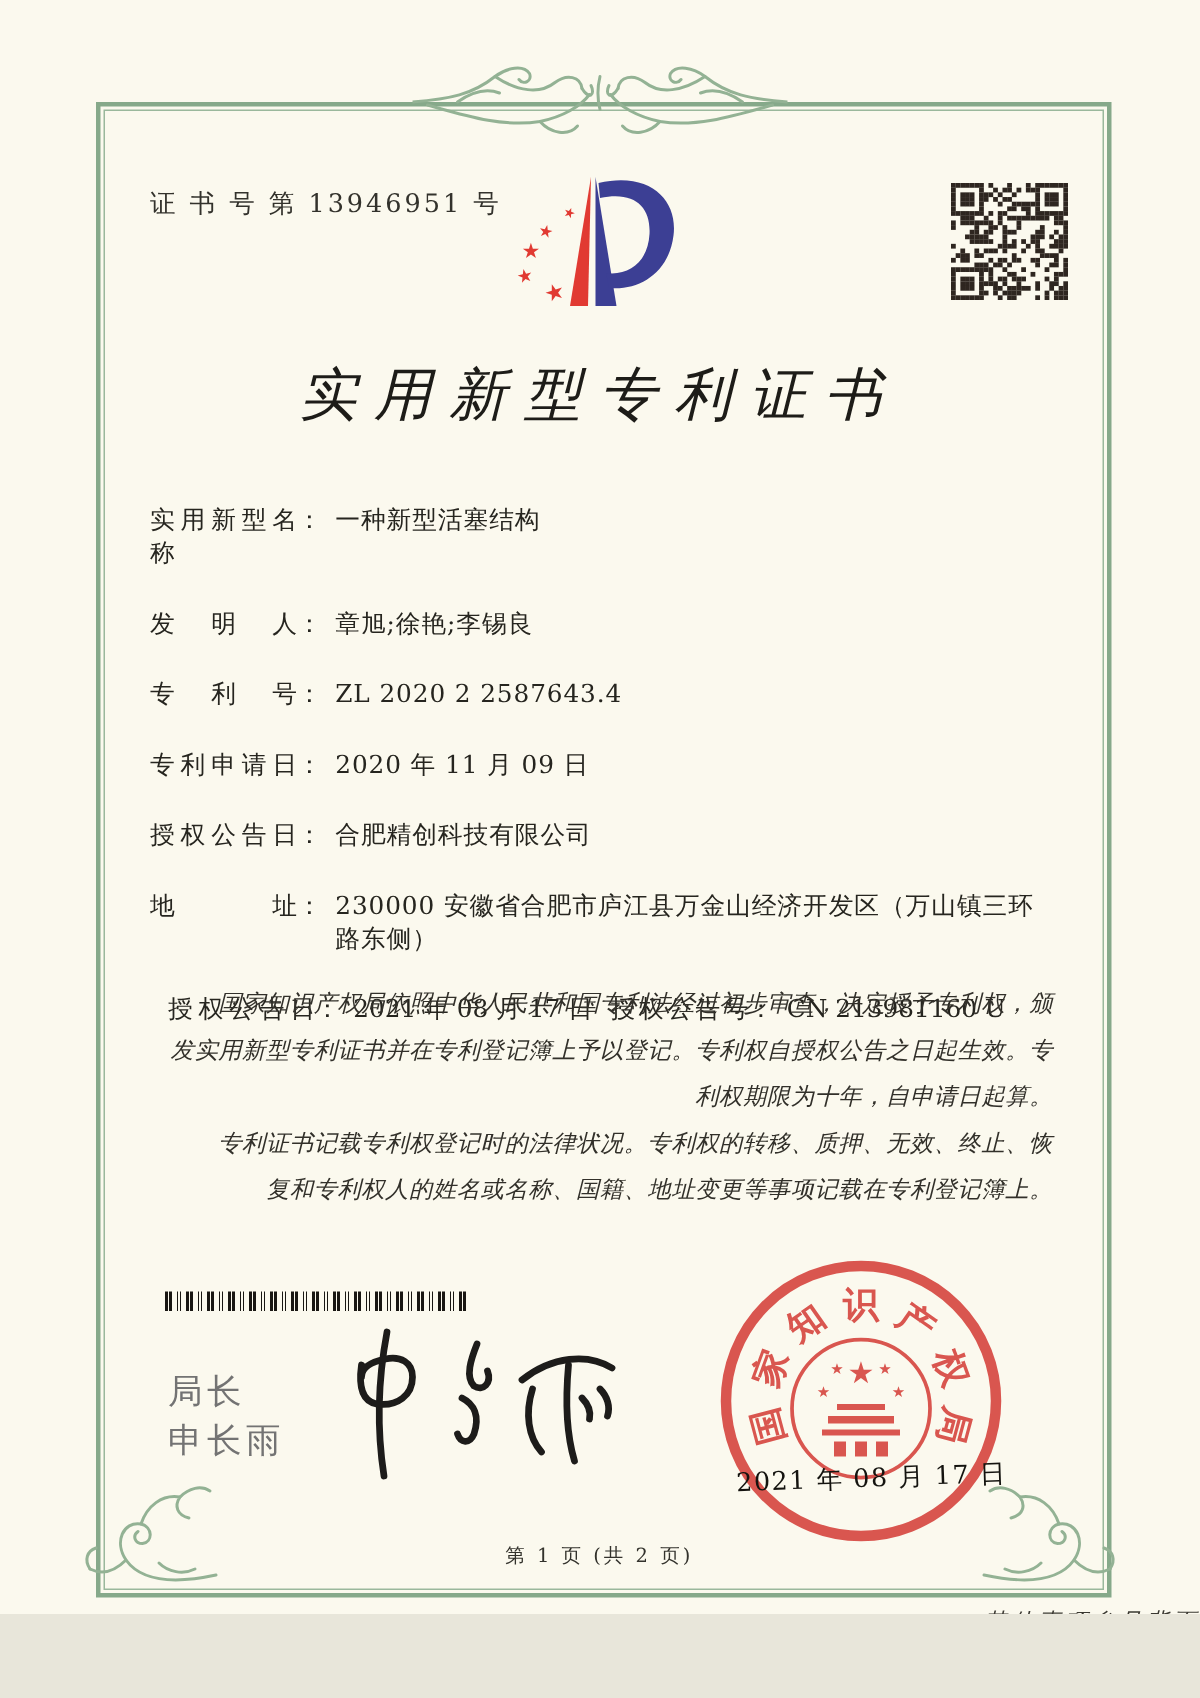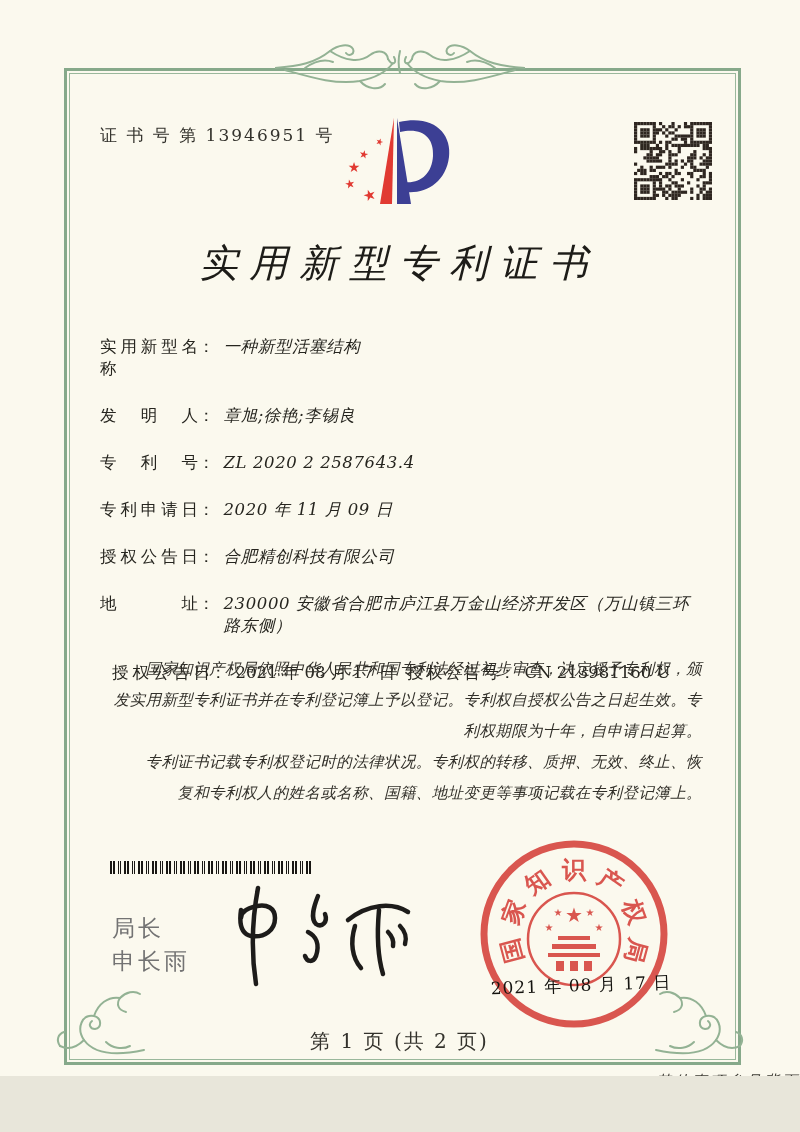--- a/index.html
+++ b/index.html
@@ -36,21 +36,21 @@
     text-align:center;font-size:38px;letter-spacing:12px;
     color:#1d1c18;font-weight:500;font-style:italic;
   }
   .fields{position:absolute;left:100px;top:336px;width:610px;}
   .field-row{position:relative;margin-bottom:25px;font-size:16.5px;line-height:22px;}
   .f-label{
     display:inline-block;width:98px;vertical-align:top;
     text-align:justify;text-align-last:justify;color:#26251f;
   }
   .f-colon{display:inline-block;vertical-align:top;margin-right:9px;}
-  .f-value{display:inline-block;vertical-align:top;width:470px;letter-spacing:0.6px;font-style:italic;}
+  .f-value{display:inline-block;vertical-align:top;width:470px;letter-spacing:0.6px;}
   .row-grant{position:relative;margin-left:12px;}
   .grant-no{position:absolute;left:295px;top:0;white-space:nowrap;}
   .grant-no .f-label{width:92px;}
   .body-text{
     position:absolute;left:100px;top:654px;width:602px;
     font-size:15.5px;line-height:31px;color:#32302a;
     font-style:italic;letter-spacing:0.4px;text-align:right;
   }
   .body-text p{margin:0;text-indent:2em;}
   .barcode{
@@ -65,21 +65,21 @@
   }
   .signature{position:absolute;left:228px;top:880px;}
   .seal{position:absolute;left:476px;top:836px;}
   .seal-date{
     position:absolute;left:486px;top:974px;width:190px;
     font-size:17px;letter-spacing:1px;color:#14130f;text-align:center;
     transform:rotate(-2deg);
   }
   .page-num{
     position:absolute;left:64px;top:1028px;width:671px;
-    text-align:center;font-size:20px;letter-spacing:2px;color:#33322c;
+    text-align:center;font-size:13px;letter-spacing:2px;color:#33322c;
   }
   .back-note{
     position:absolute;left:0;top:1072px;width:800px;
     text-align:right;font-size:15px;letter-spacing:3px;color:#3a3831;
     font-style:italic;
   }
   svg text{font-family:"DejaVu Serif","Liberation Serif",serif;}
 </style>
 </head>
 <body>

